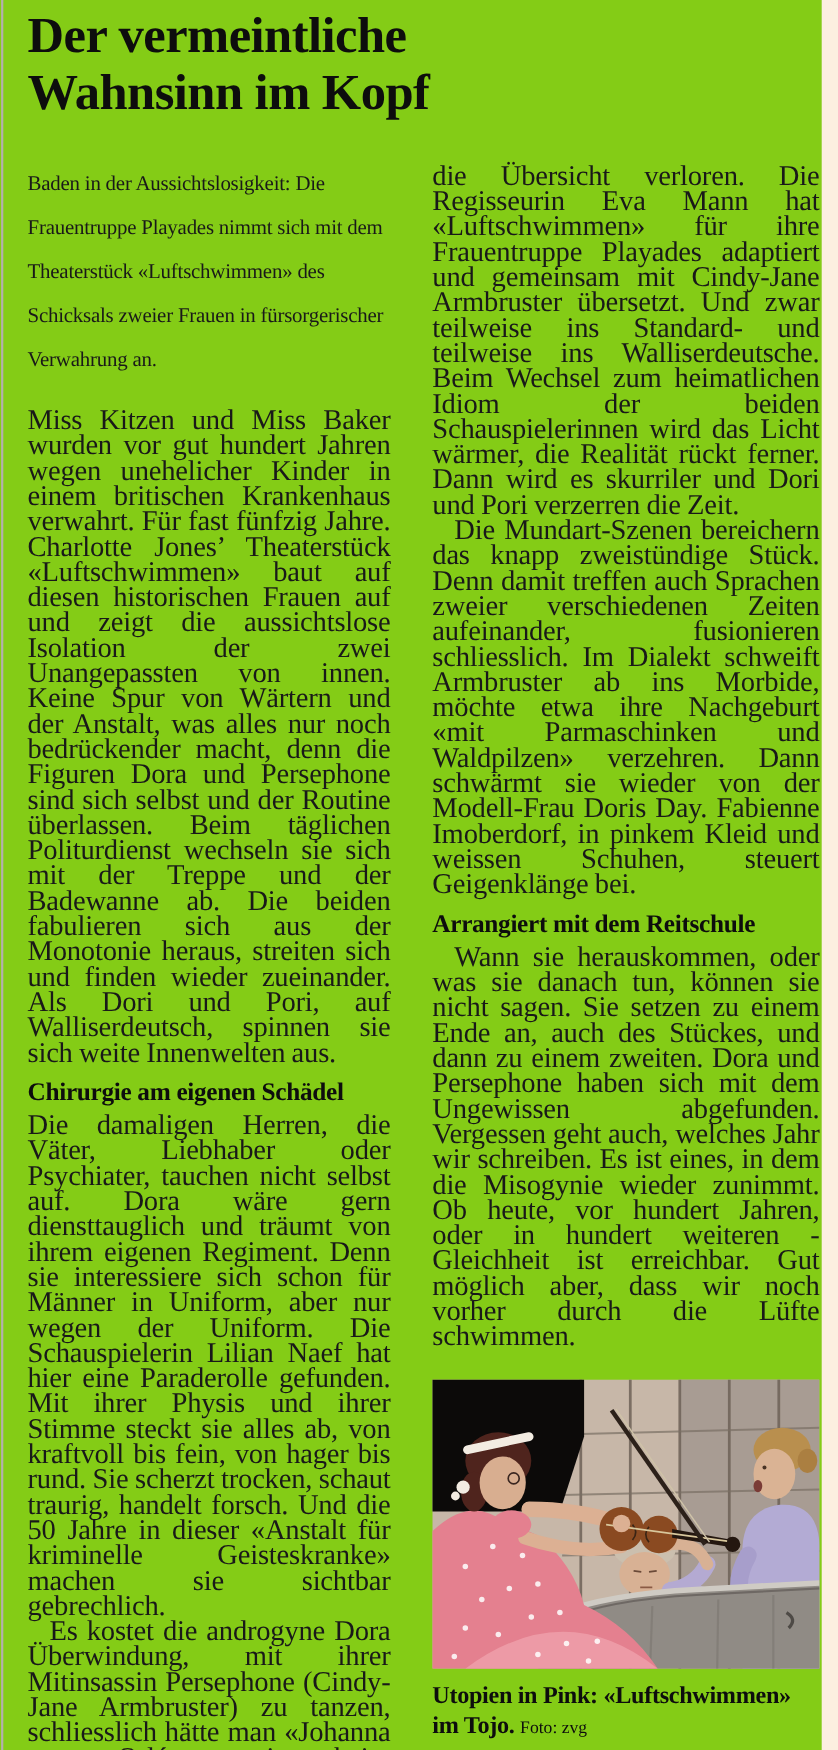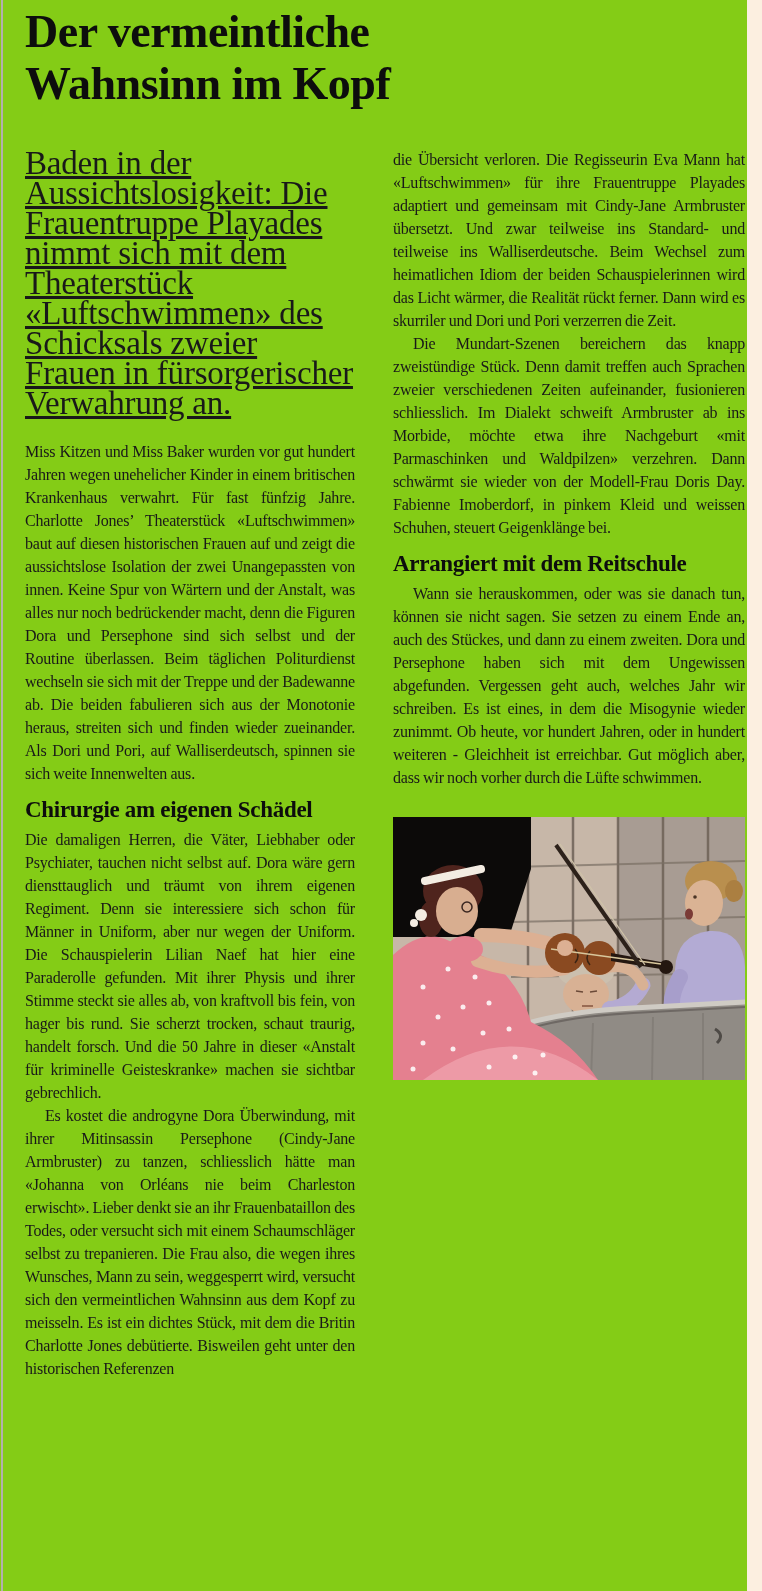--- a/index.html
+++ b/index.html
@@ -10,24 +10,24 @@
   .edge-strip{position:absolute;top:0;right:0;width:15px;height:100%;background:#fcefe0;}
   .left-rule{position:absolute;top:0;left:1px;width:2px;height:100%;background:#b3b0ad;}
   .content{position:absolute;left:25px;top:0;width:720px;}
   .title{
     font-size:46px;line-height:1.13;font-weight:700;margin:6px 0 0 0;
     max-width:520px;letter-spacing:-0.5px;color:#0d0d0d;
   }
   .columns{display:flex;gap:38px;margin-top:38px;}
   .col-left{width:330px;}
   .col-right{width:352px;}
-  .lead{font-size:33px;line-height:30px;margin:0 0 22px 0;letter-spacing:-0.2px;text-decoration:underline;}
+  .lead{font-size:19px;line-height:40px;margin:0 0 22px 0;letter-spacing:-0.2px;}
   .byline{font-family:"Liberation Sans",sans-serif;font-weight:700;font-size:22px;margin:0 0 24px 0;color:#0d0d0d;}
   p.body{
-    font-size:16px;line-height:23px;text-align:justify;margin:0;
+    font-size:26px;line-height:23px;text-align:justify;margin:0;
     letter-spacing:-0.2px;word-spacing:-0.5px;
   }
   p.indent{text-indent:20px;}
   h2.subhead{font-size:23px;font-weight:700;margin:12px 0 5px 0;color:#0d0d0d;letter-spacing:-0.3px;}
   .note{font-style:italic;font-size:21px;line-height:28px;margin:28px 0 0 0;letter-spacing:-0.2px;}
   figure.photo{margin:28px 0 0 0;width:352px;}
   figure.photo svg{display:block;}
   figcaption{margin-top:10px;font-size:22px;line-height:27px;font-weight:700;color:#0d0d0d;letter-spacing:-0.3px;}
   .credit{font-weight:400;font-size:16px;letter-spacing:0;}
 </style>
@@ -149,18 +149,22 @@
               <path d="M218,136 L268,145 L268,152 L218,144 Z" fill="#241710"></path>
               <circle cx="273" cy="150" r="7" fill="#241710"></circle>
               <line x1="158" y1="132" x2="268" y2="147" stroke="#d8c79c" stroke-width="1.5"></line>
               <circle cx="172" cy="131" r="8" fill="#dcb093"></circle>
             </g>
             <g>
               <line x1="163" y1="28" x2="248" y2="150" stroke="#2c211a" stroke-width="4"></line>
               <line x1="167" y1="27" x2="252" y2="148" stroke="#cfc3a8" stroke-width="1.3"></line>
             </g>
           </svg>
+          <figcaption>
+            <span>Utopien in Pink: «Luftschwimmen» im Tojo.</span>
+            <span class="credit">Foto: zvg</span>
+          </figcaption>
         </figure>
       </div>
 
     </div>
   </div>
 </div>
 
 </body></html>

